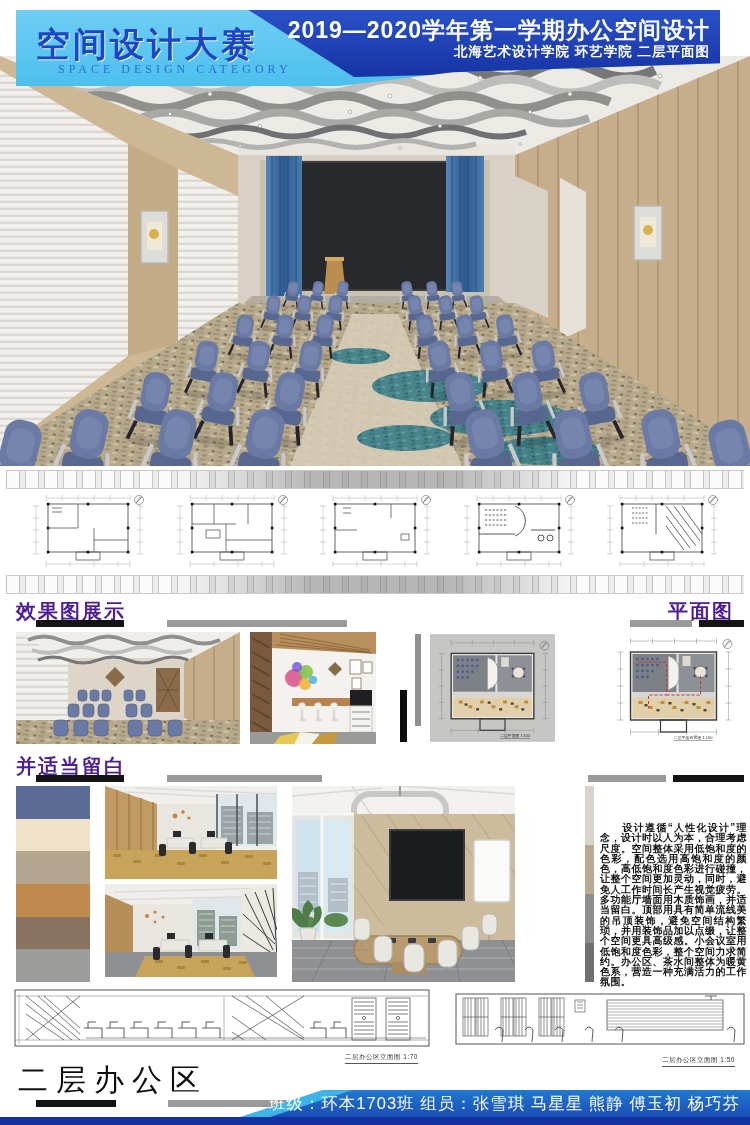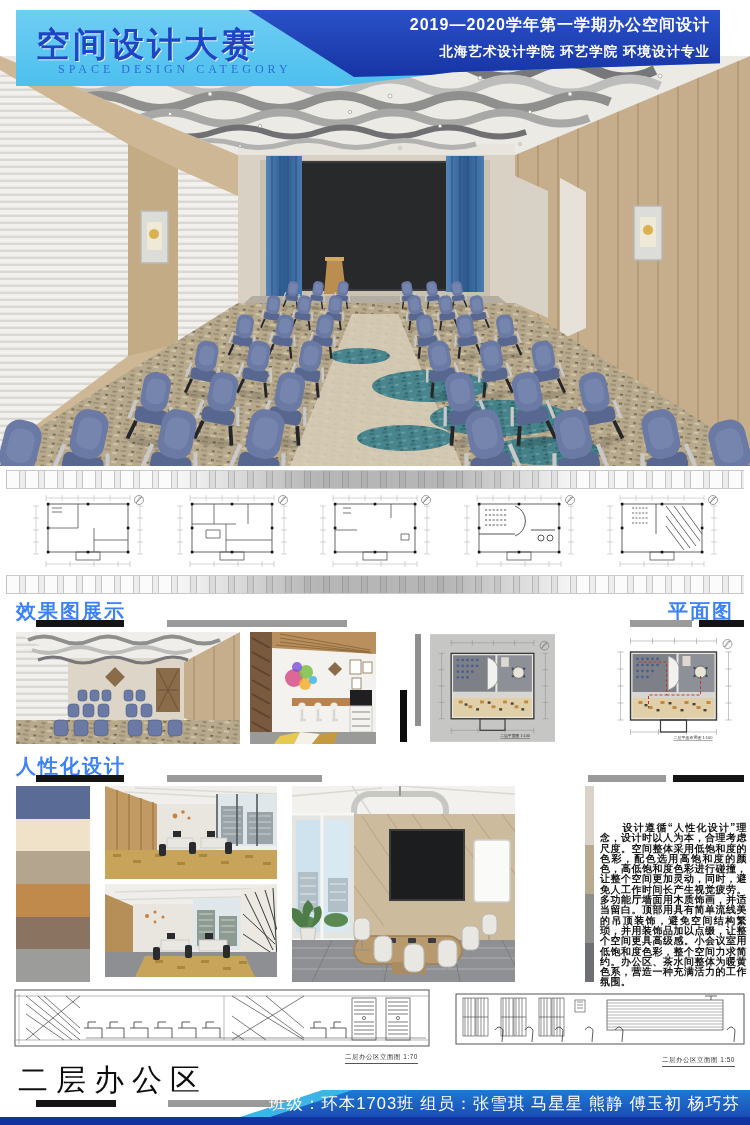--- a/index.html
+++ b/index.html
@@ -9,36 +9,36 @@
   
   .header{position:absolute;left:16px;top:0;width:704px;height:76px;z-index:5;
           background:linear-gradient(180deg,#6fcdf3,#4cc0ee);
           clip-path:polygon(0 0,100% 0,100% 70%,62% 82%,46% 100%,0 100%);margin-top:10px;}
   .header-dark{position:absolute;inset:0;background:linear-gradient(180deg,#2a51c8,#14309f);
           clip-path:polygon(33% 0,100% 0,100% 76%,48% 88%);}
   .title-cn{position:absolute;left:20px;top:12px;font-size:34px;font-weight:700;color:#1d45c5;
             letter-spacing:3px;text-shadow:1px 1px 0 rgba(255,255,255,.8);}
   .title-en{position:absolute;left:42px;top:52px;font-size:12px;color:#2f6cd8;
             font-family:"Liberation Serif", serif;letter-spacing:4px;}
-  .hdr-line1{position:absolute;right:10px;top:5px;font-size:16px;font-weight:700;color:#fff;letter-spacing:1px;}
+  .hdr-line1{position:absolute;right:10px;top:5px;font-size:23px;font-weight:700;color:#fff;letter-spacing:1px;}
   .hdr-line2{position:absolute;right:10px;top:33px;font-size:13.5px;font-weight:700;color:#fff;letter-spacing:1px;}
 
   
   .hero{position:absolute;left:0;top:56px;width:750px;height:410px;z-index:1;}
 
   
   .sprockets{position:absolute;left:6px;width:738px;height:17px;border-top:1px solid #c9c9c9;border-bottom:1px solid #c9c9c9;
      background:
        linear-gradient(90deg, rgba(130,130,130,0) 22%, rgba(125,125,125,.55) 42% 60%, rgba(130,130,130,0) 78%),
        repeating-linear-gradient(90deg,#c4c4c4 0 1px,#fbfbfb 1px 13px,#c4c4c4 13px 14px,#ededed 14px 19px);}
   .plans-row{position:absolute;left:0;top:490px;width:750px;height:82px;display:flex;
              justify-content:space-between;padding:0 22px;box-sizing:border-box;}
 
   
-  .sec-title{position:absolute;font-size:20px;font-weight:700;color:#3b82f6;letter-spacing:2px;}
+  .sec-title{position:absolute;font-size:20px;font-weight:700;color:#4c1d95;letter-spacing:2px;}
   .bar{position:absolute;height:7px;}
   .bar-black{background:#141414;}
   .bar-gray{background:#9a9a9a;}
 
   
   .ph{position:absolute;overflow:hidden;}
   .vbar-gray{position:absolute;left:415px;top:634px;width:6px;height:92px;background:#8f8f8f;}
   .vbar-black{position:absolute;left:400px;top:690px;width:7px;height:52px;background:#0d0d0d;}
 
   
@@ -232,21 +232,21 @@
       <use href="#chair" transform="translate(14,416) scale(1.7) rotate(14)"></use>
         <use href="#chair" transform="translate(736,416) scale(1.7) rotate(-14)"></use>
     </g>
   </svg>
 
   <div class="header">
     <div class="header-dark"></div>
     <div class="title-cn">空间设计大赛</div>
     <div class="title-en">SPACE DESIGN CATEGORY</div>
     <div class="hdr-line1">2019—2020学年第一学期办公空间设计</div>
-    <div class="hdr-line2">北海艺术设计学院  环艺学院  环境设计专业</div>
+    <div class="hdr-line2">北海艺术设计学院  环艺学院  二层平面图</div>
   </div>
 
   <div class="sprockets" style="top:470px"></div>
   <div class="plans-row">
     <svg width="132" height="80" viewBox="0 0 132 80">
       <defs>
         <g id="planbase">
           <g stroke="#a9a9a9" stroke-width=".5" fill="none">
             <path d="M24,8H108 M24,5v6 M40,5v6 M56,5v6 M72,5v6 M88,5v6 M108,5v6"></path>
             <path d="M14,16V64 M11,16h6 M11,28h6 M11,40h6 M11,52h6 M11,64h6"></path>
@@ -461,21 +461,21 @@
     </g>
     <text x="104" y="107" font-size="4" fill="#333" text-anchor="end" style="text-decoration:underline">二层平面图  1:100</text>
   </svg>
 
   <svg class="ph" style="left:605px;top:632px" width="137" height="112" viewBox="0 0 130 112">
     <use href="#cplan"></use>
     <path d="M30,30 L58,30 L58,63 L40,63 L40,76 M58,63 L92,63 L92,44" stroke="#c0392b" stroke-width="1" fill="none" stroke-dasharray="3 2"></path>
     <text x="104" y="107" font-size="4" fill="#333" text-anchor="end" style="text-decoration:underline">二层平面布置图  1:100</text>
   </svg>
 
-  <div class="sec-title" style="left:16px;top:753px">人性化设计</div>
+  <div class="sec-title" style="left:16px;top:753px">并适当留白</div>
   <div class="bar bar-black" style="left:36px;top:775px;width:88px"></div>
   <div class="bar bar-gray" style="left:167px;top:775px;width:155px"></div>
   <div class="bar bar-gray" style="left:588px;top:775px;width:78px"></div>
   <div class="bar bar-black" style="left:673px;top:775px;width:71px"></div>
 
   <div class="swatch-col">
     <div class="swatch" style="background: rgb(90, 107, 150);"></div>
     <div class="swatch" style="background: rgb(239, 226, 200);"></div>
     <div class="swatch" style="background: rgb(179, 165, 142);"></div>
     <div class="swatch" style="background: rgb(192, 138, 76);"></div>

